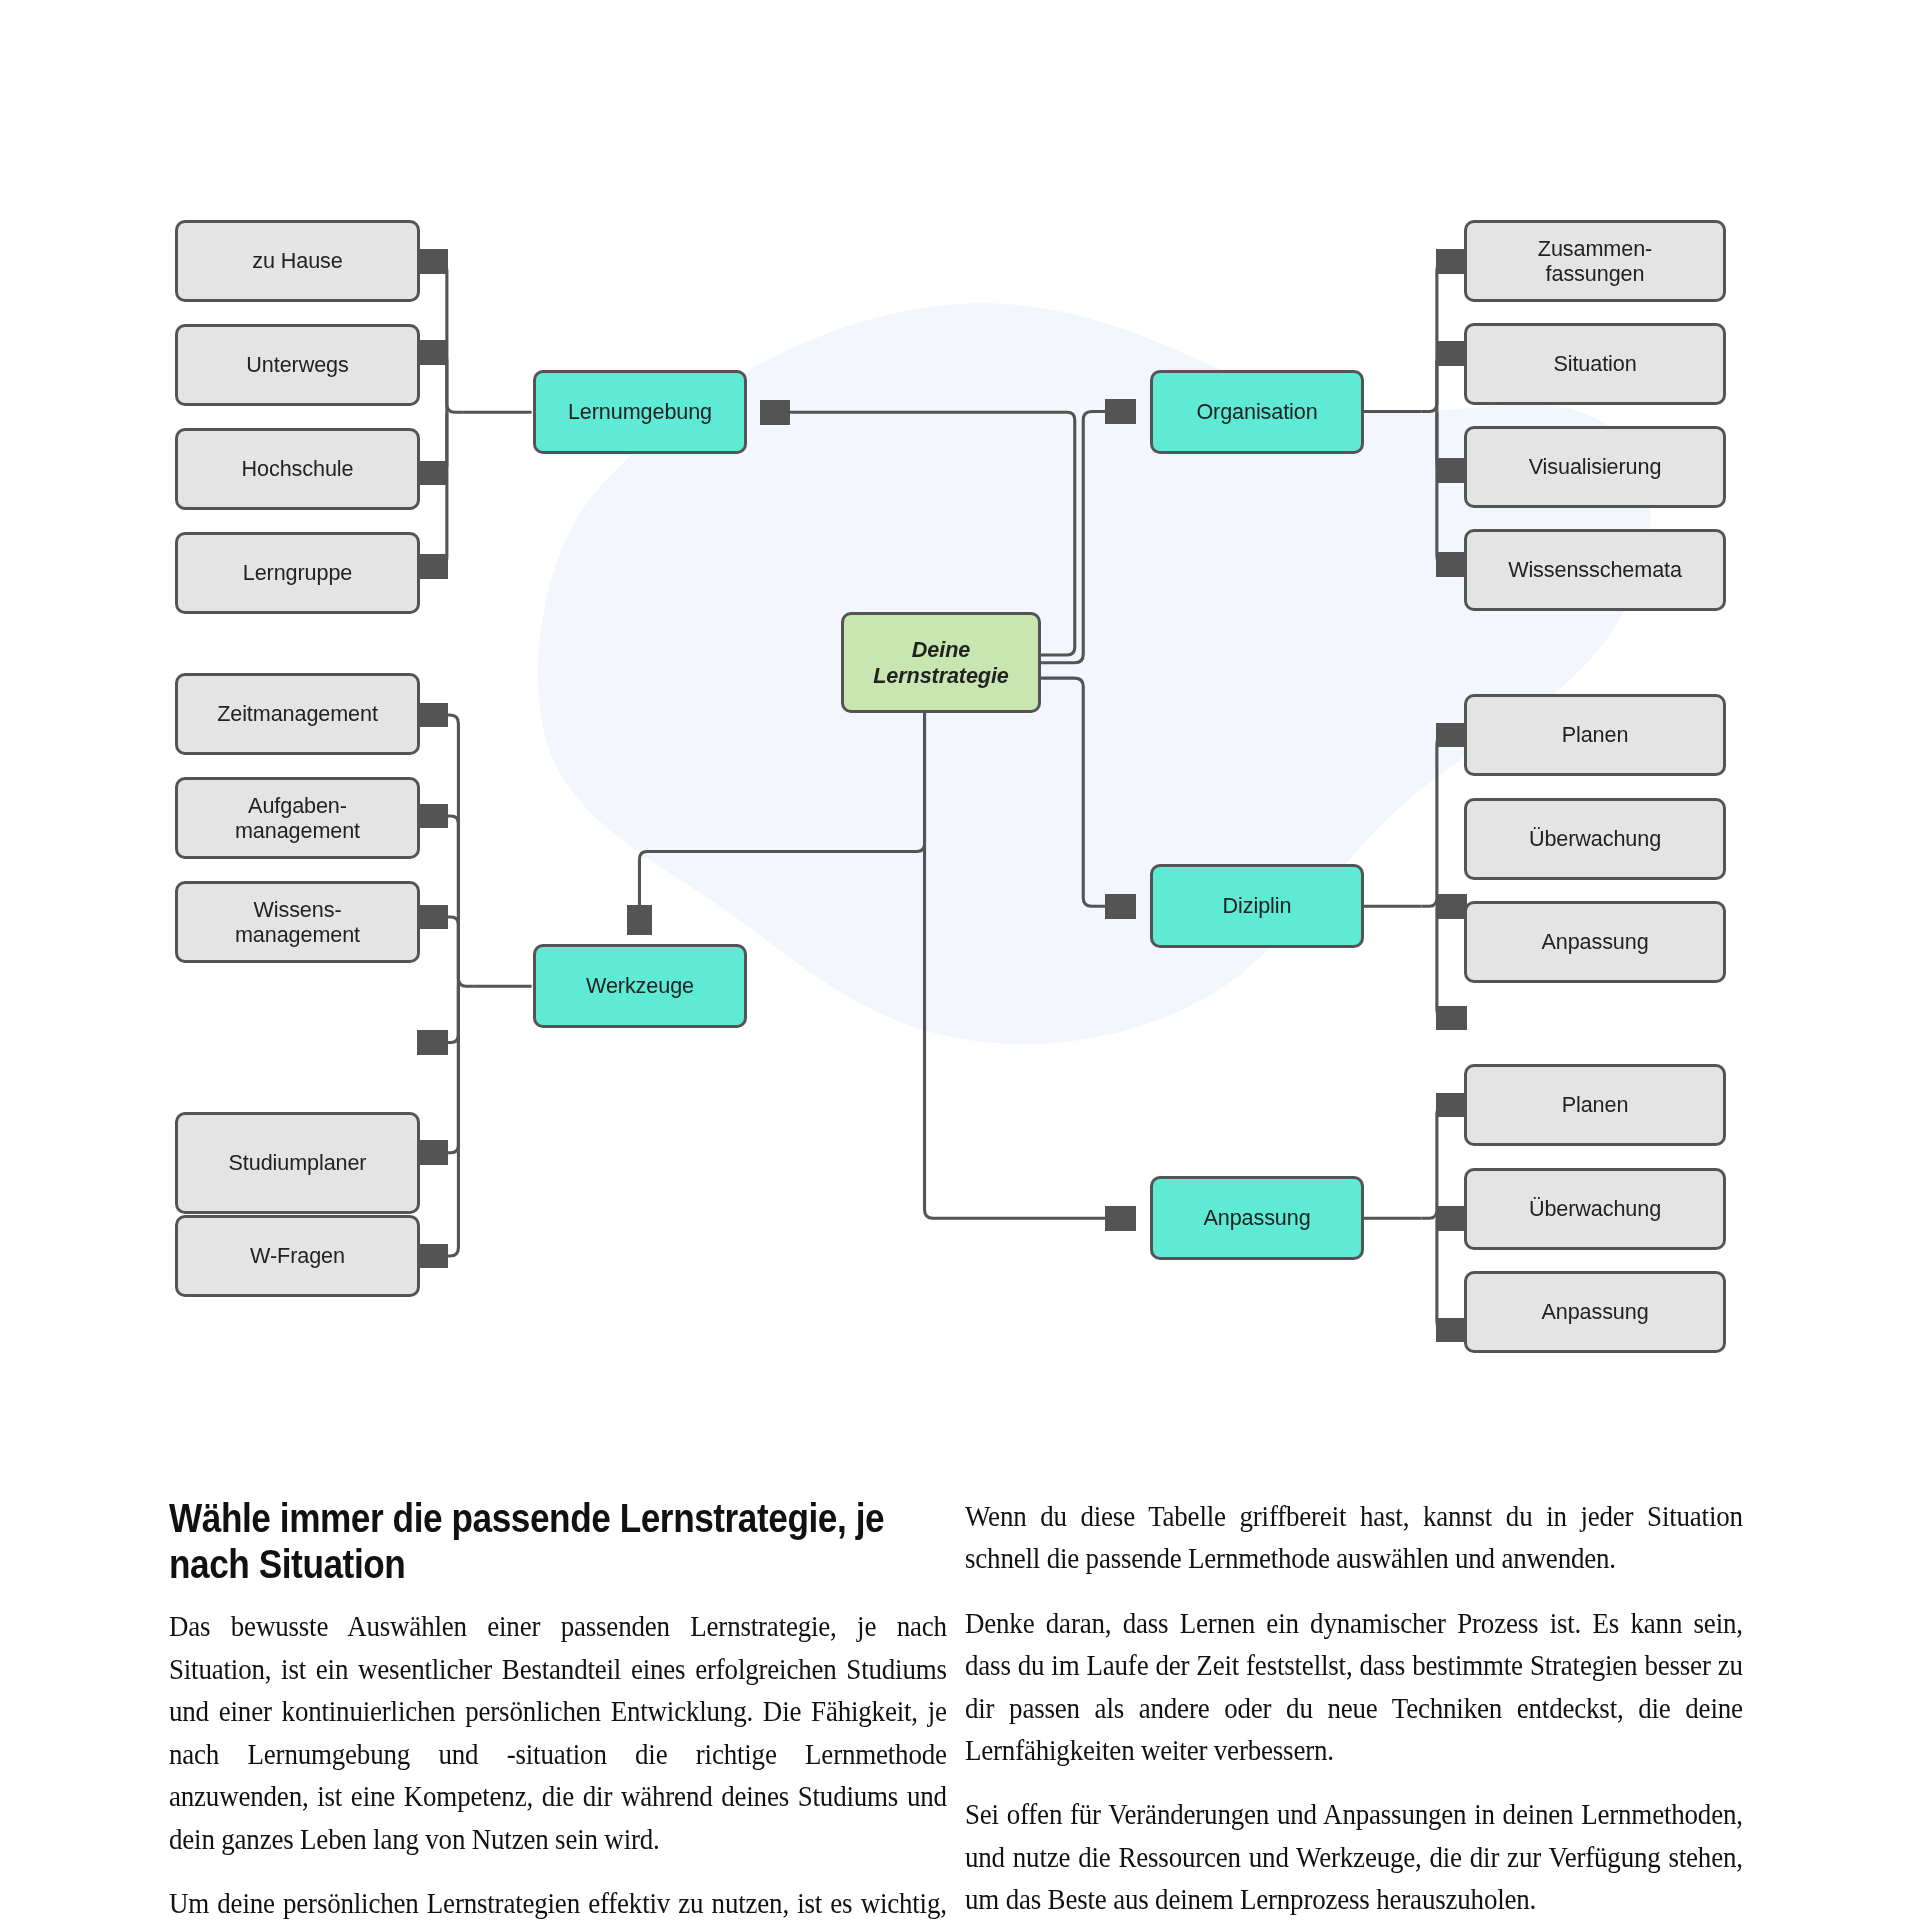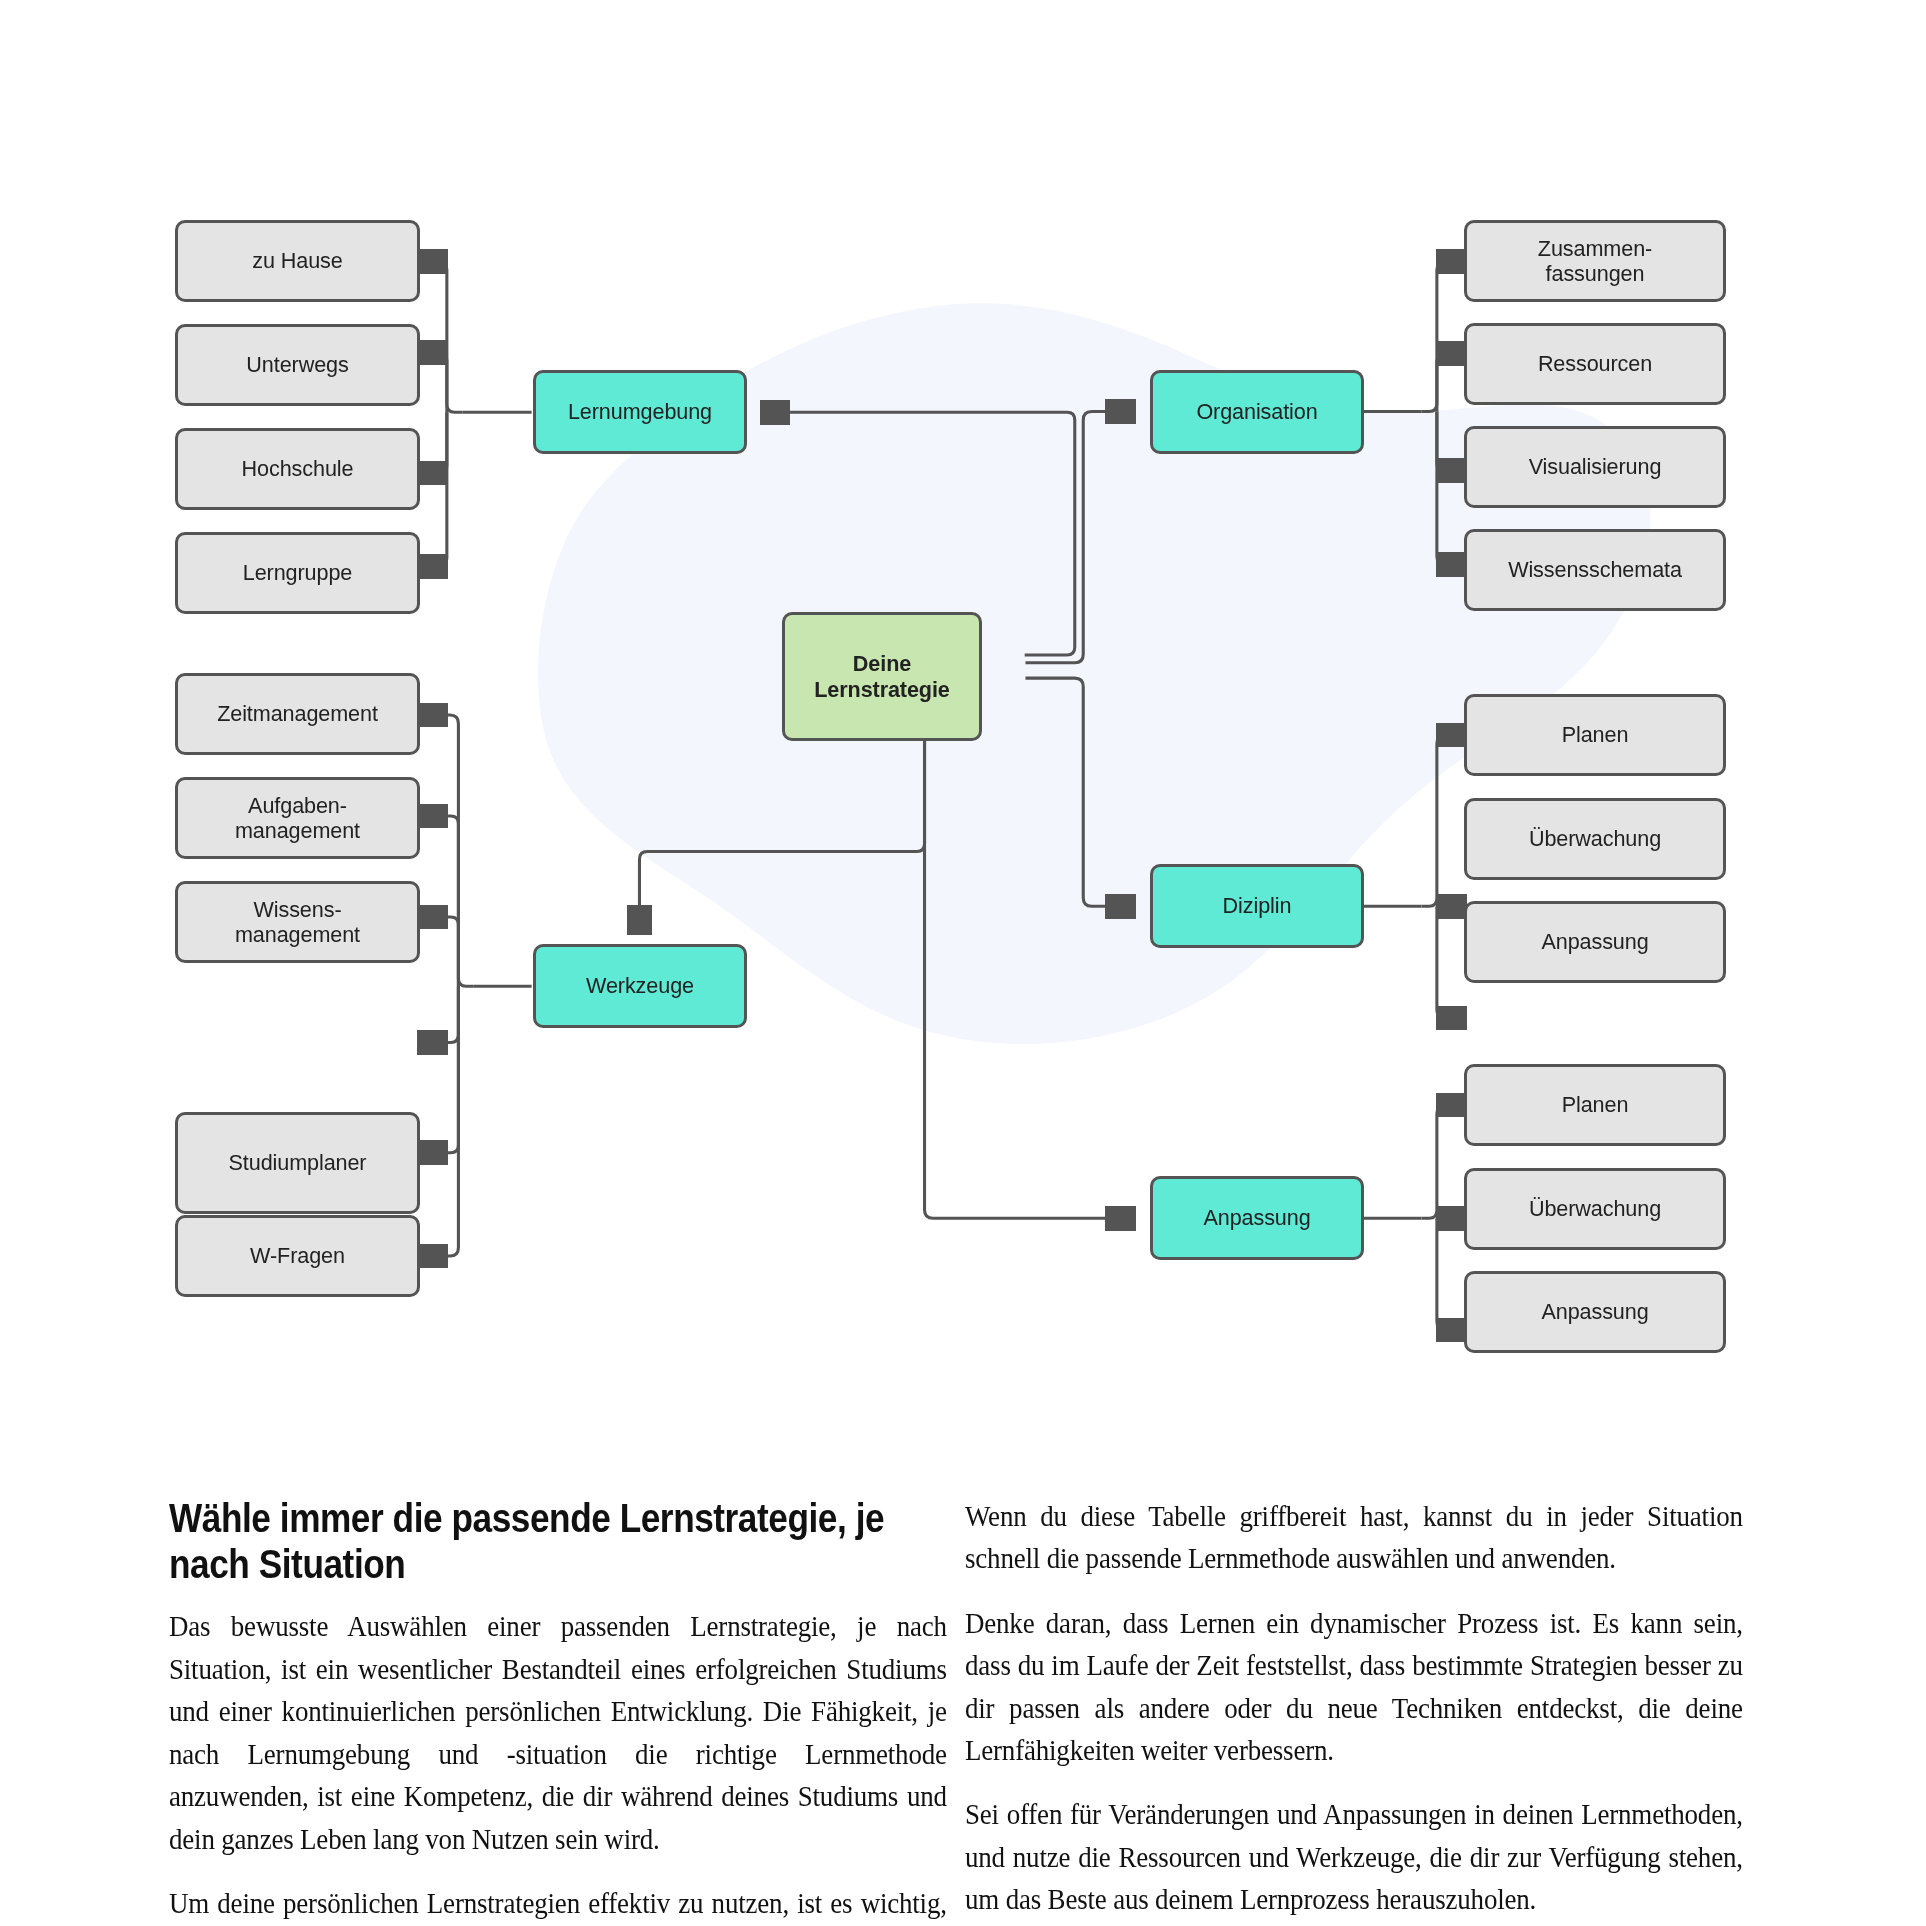--- a/index.html
+++ b/index.html
@@ -163,32 +163,32 @@
       <span>Studiumplaner</span>
     </div>
     <div class="node leaf" style="left:175px;top:1215px;width:245px;height:82px;">
       <span>W-Fragen</span>
     </div>
 
     <div class="node branch" style="left:533px;top:944px;width:214px;height:84px;">
       <span>Werkzeuge</span>
     </div>
 
-    <div class="node root" style="left:782px;top:612px;width:200px;height:129px;">
+    <div class="node root" style="left:841px;top:612px;width:200px;height:101px;font-style:italic;">
       <span class="ml">Deine<br>Lernstrategie</span>
     </div>
 
     <div class="node branch" style="left:1150px;top:370px;width:214px;height:84px;">
       <span>Organisation</span>
     </div>
     <div class="node leaf wrap" style="left:1464px;top:220px;width:262px;height:82px;">
       <span class="ml">Zusammen-<br>fassungen</span>
     </div>
     <div class="node leaf" style="left:1464px;top:323px;width:262px;height:82px;">
-      <span>Ressourcen</span>
+      <span>Situation</span>
     </div>
     <div class="node leaf" style="left:1464px;top:426px;width:262px;height:82px;">
       <span>Visualisierung</span>
     </div>
     <div class="node leaf" style="left:1464px;top:529px;width:262px;height:82px;">
       <span>Wissensschemata</span>
     </div>
 
     <div class="node branch" style="left:1150px;top:864px;width:214px;height:84px;">
       <span>Diziplin</span>

